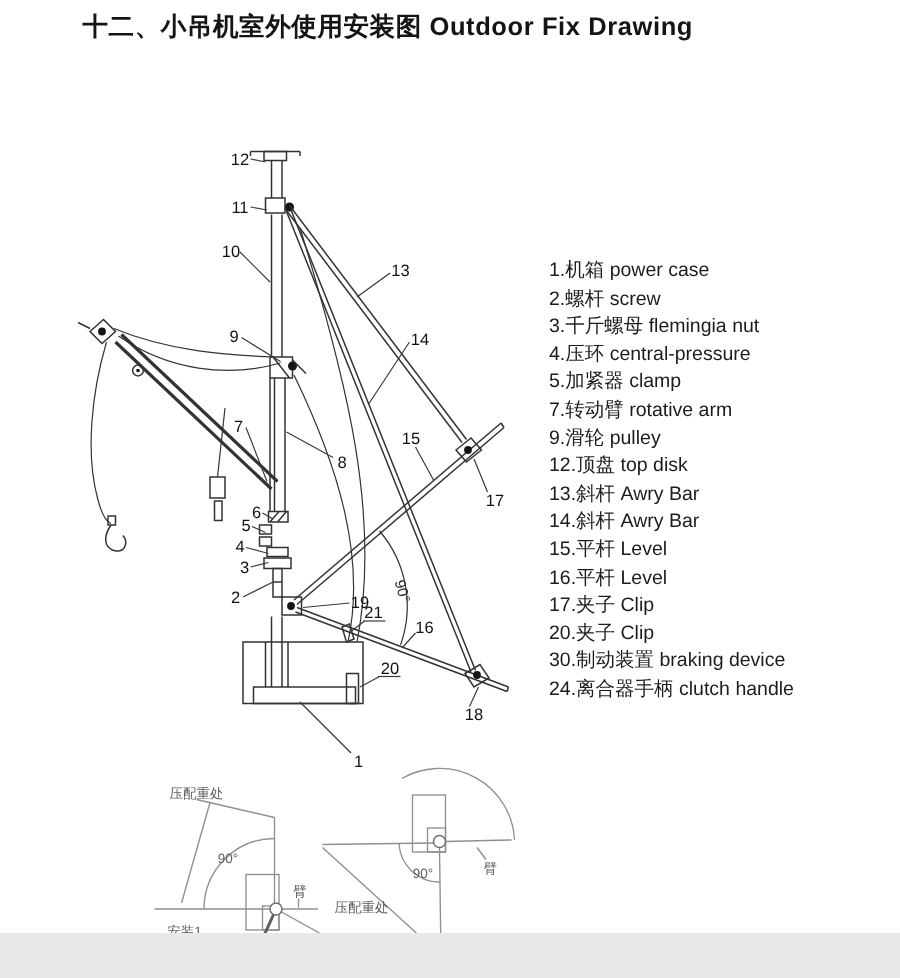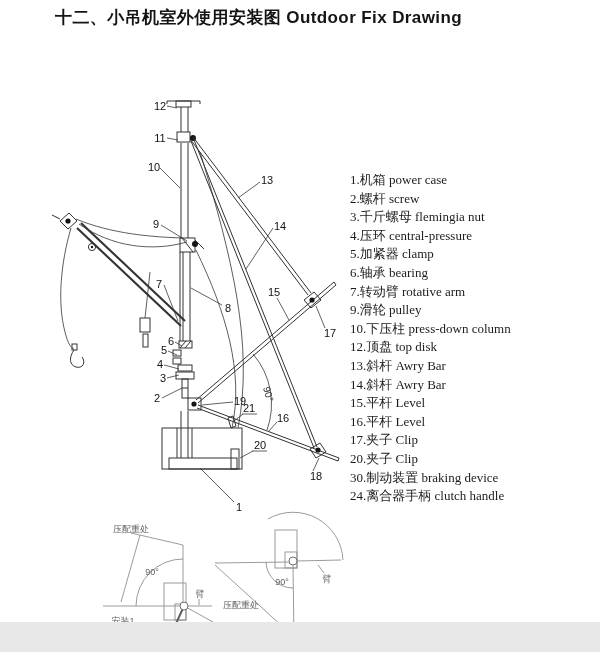--- a/index.html
+++ b/index.html
@@ -1,21 +1,21 @@
 <!DOCTYPE html>
 <html><head>
 <meta charset="utf-8">
 <style>
   html,body{margin:0;padding:0;background:#e8e8e8;}
   #page{position:relative;width:600px;height:622px;background:#ffffff;overflow:hidden;
         font-family:"Liberation Sans","DejaVu Sans",sans-serif;}
   .title{position:absolute;left:55px;top:6px;font-size:17px;font-weight:bold;color:#141414;
          letter-spacing:.4px;white-space:nowrap;}
-  .parts{position:absolute;left:350px;top:171px;font-size:13px;line-height:18.6px;
-         color:#1c1c1c;white-space:nowrap;font-family:Liberation Serif, serif;}
+  .parts{position:absolute;left:366px;top:171px;font-size:13px;line-height:18.6px;
+         color:#1c1c1c;white-space:nowrap;}
   .part-item{height:18.6px;}
   svg{position:absolute;left:0;top:0;}
   
   .main line,.main path,.main rect,.main polygon{stroke:#333;fill:none;stroke-width:1;}
   .main circle{stroke:#333;fill:none;stroke-width:1;}
   .main .dot{fill:#151515;stroke:none;}
   .main .thick line{stroke-width:2.1;}
   .main .leader line{stroke:#3a3a3a;stroke-width:.8;}
   .main .thin{stroke-width:.8;}
   text.callout{font:11px "Liberation Sans",sans-serif;fill:#121212;text-anchor:middle;}
@@ -37,24 +37,22 @@
 <div id="page">
 
   <div class="title">十二、小吊机室外使用安装图 Outdoor Fix Drawing</div>
 
   <div class="parts">
       <div class="part-item">1.机箱 power case</div>
       <div class="part-item">2.螺杆 screw</div>
       <div class="part-item">3.千斤螺母 flemingia nut</div>
       <div class="part-item">4.压环 central-pressure</div>
       <div class="part-item">5.加紧器 clamp</div>
-      <div class="part-item">6.轴承 bearing</div>
       <div class="part-item">7.转动臂 rotative arm</div>
       <div class="part-item">9.滑轮 pulley</div>
-      <div class="part-item">10.下压柱 press-down column</div>
       <div class="part-item">12.顶盘 top disk</div>
       <div class="part-item">13.斜杆 Awry Bar</div>
       <div class="part-item">14.斜杆 Awry Bar</div>
       <div class="part-item">15.平杆 Level</div>
       <div class="part-item">16.平杆 Level</div>
       <div class="part-item">17.夹子 Clip</div>
       <div class="part-item">20.夹子 Clip</div>
       <div class="part-item">30.制动装置 braking device</div>
       <div class="part-item">24.离合器手柄 clutch handle</div>
     </div>

